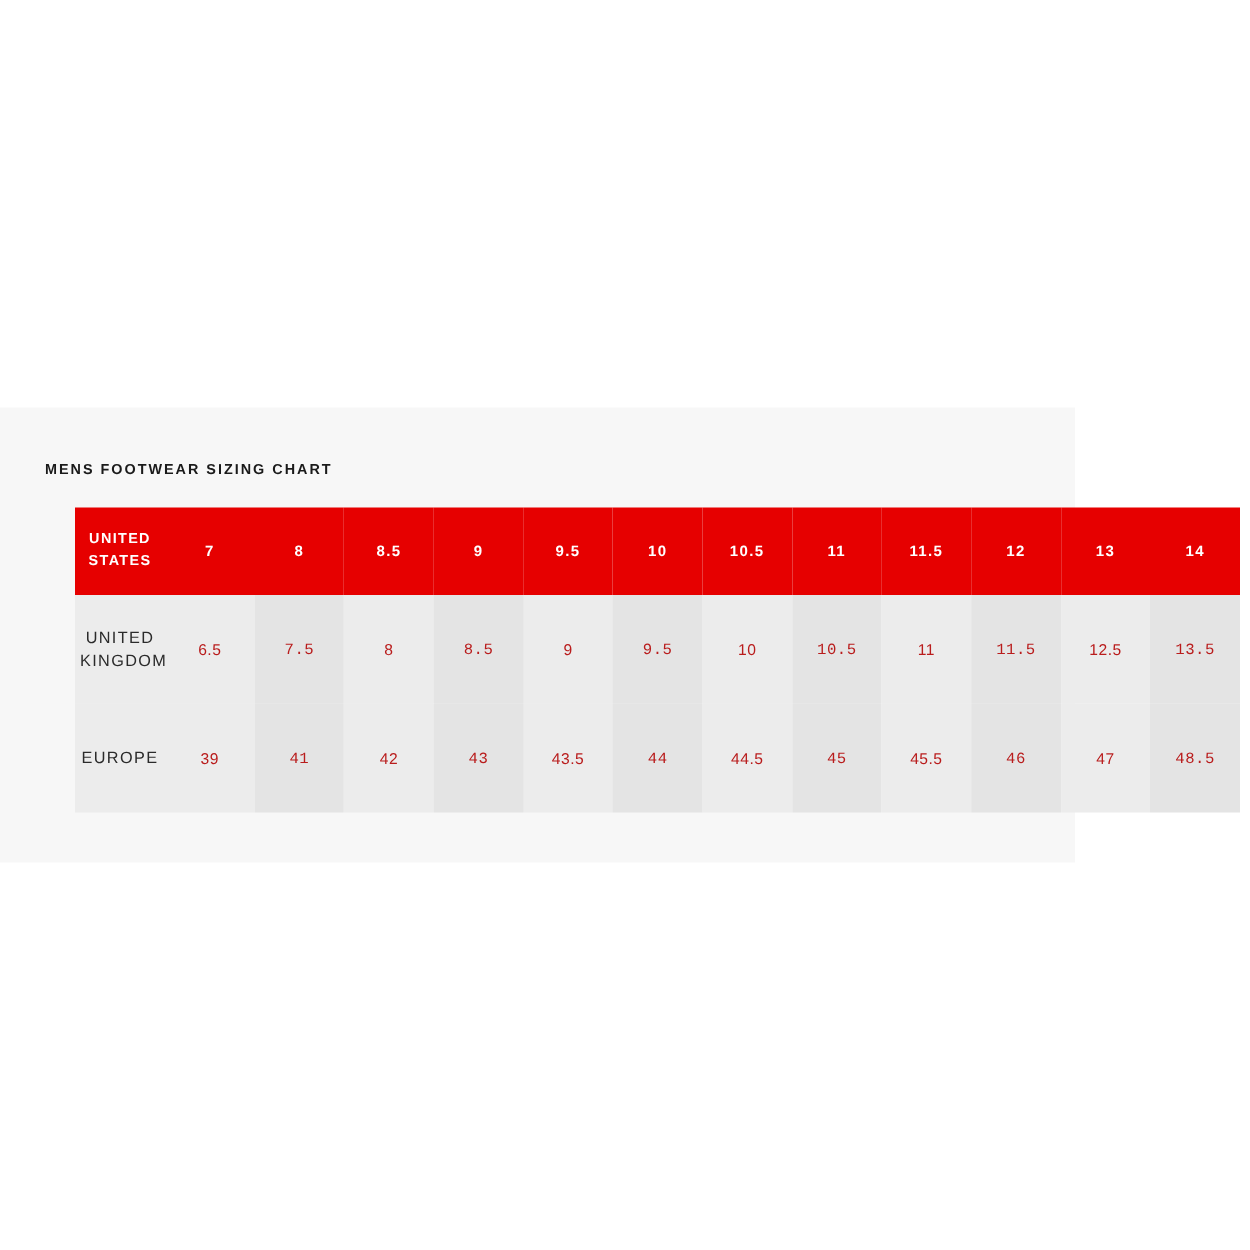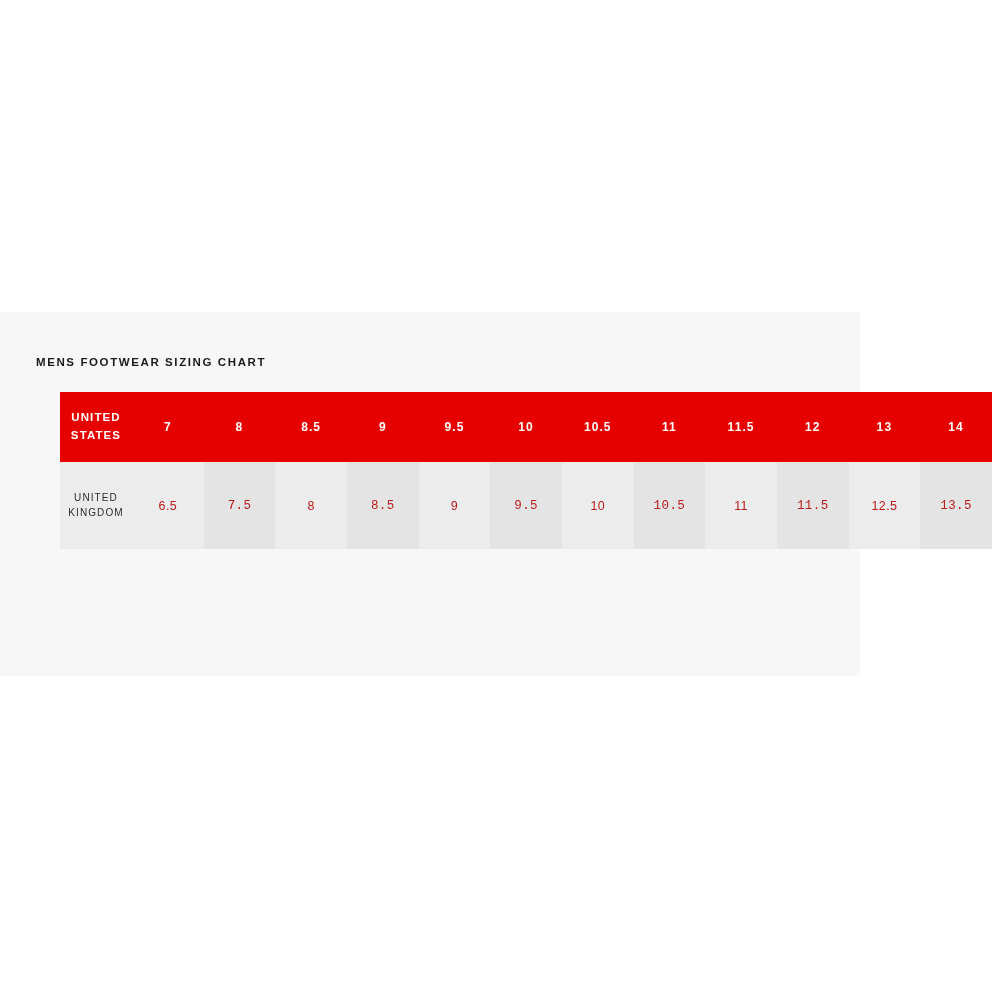--- a/index.html
+++ b/index.html
@@ -16,21 +16,21 @@
 
   .page {
     position: relative;
     width: 1000px;
     height: 1000px;
   }
 
   .chart-panel {
     position: absolute;
     left: 0;
-    top: 312px;
+    top: 326px;
     width: 860px;
     height: 364px;
     background: #f7f7f7;
   }
 
   .chart-title {
     position: absolute;
     left: 36px;
     top: 44px;
     font-size: 11.5px;
@@ -86,21 +86,21 @@
     background: #ececec;
   }
 
   table.size-table tbody td.alt {
     background: #e4e4e4;
     font-family: Liberation Mono, monospace;
   }
 
   table.size-table tbody td.row-label {
     background: #ececec;
-    font-size: 10px;
+    font-size: 13px;
     letter-spacing: 1.1px;
     color: #2b2b2b;
     line-height: 1.45;
     padding: 0 4px;
   }
 </style>
 </head>
 <body>
 
 <div class="page">
@@ -151,18 +151,33 @@
             <td class="alt">8.5</td>
             <td>9</td>
             <td class="alt">9.5</td>
             <td>10</td>
             <td class="alt">10.5</td>
             <td>11</td>
             <td class="alt">11.5</td>
             <td>12.5</td>
             <td class="alt">13.5</td>
           </tr>
+          <tr>
+            <td class="row-label">EUROPE</td>
+            <td>39</td>
+            <td class="alt">41</td>
+            <td>42</td>
+            <td class="alt">43</td>
+            <td>43.5</td>
+            <td class="alt">44</td>
+            <td>44.5</td>
+            <td class="alt">45</td>
+            <td>45.5</td>
+            <td class="alt">46</td>
+            <td>47</td>
+            <td class="alt">48.5</td>
+          </tr>
         </tbody>
       </table>
     </div>
 
   </div>
 </div>
 
 </body></html>

